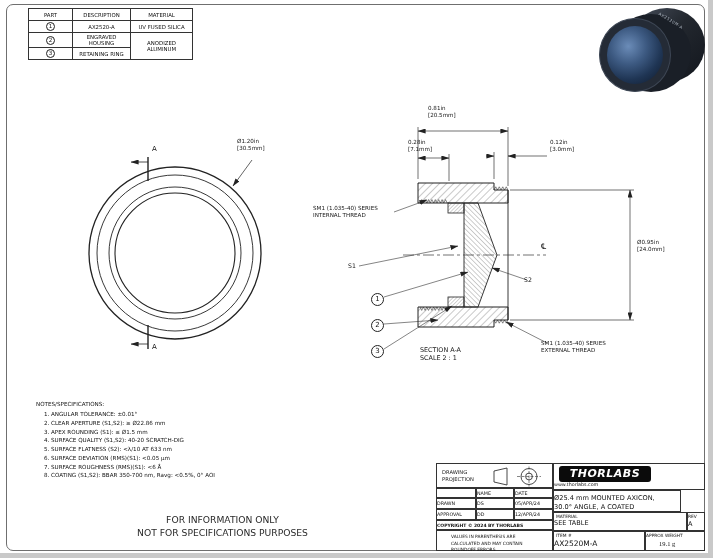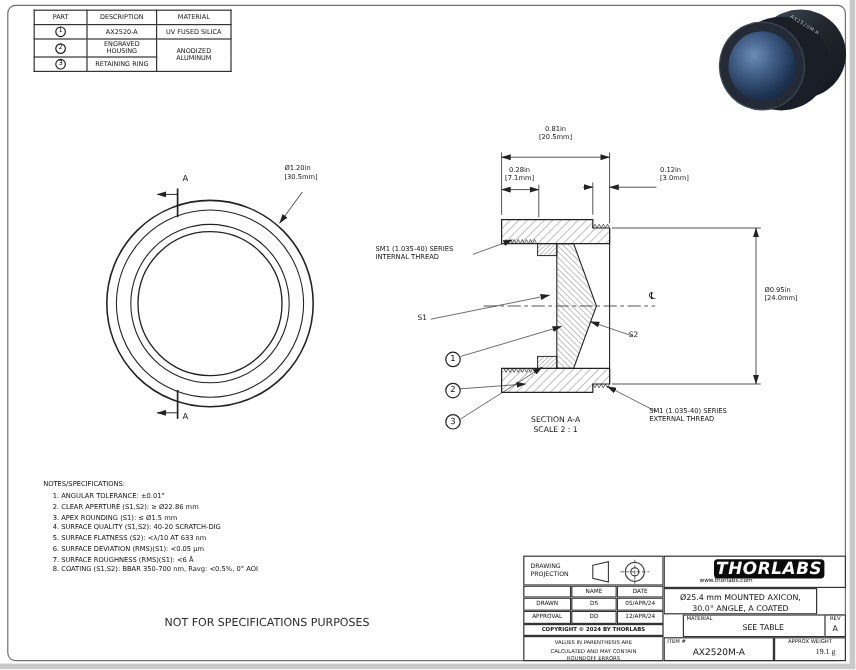--- a/index.html
+++ b/index.html
@@ -5,21 +5,21 @@
   * { margin:0; padding:0; box-sizing:border-box; }
   html,body { background:#ffffff; }
   body { font-family:"DejaVu Sans", sans-serif; }
   .stage { position:relative; width:713px; height:558px; background:#ffffff; overflow:hidden; }
   .frame { position:absolute; left:6px; top:4px; width:699px; height:547px;
            border:1.2px solid #6f6f6f; border-radius:7px; }
   .edge-r { position:absolute; left:708px; top:0; width:5px; height:558px; background:#c9c9c9; }
   .edge-b { position:absolute; left:0; top:553px; width:713px; height:5px; background:#c9c9c9; }
   svg.draw { position:absolute; left:0; top:0; }
   .lbl { position:absolute; font-size:5.6px; color:#151515; line-height:1.3; white-space:nowrap; }
-  .c { text-align:center; }
+  .c { }
   .balloon { position:absolute; width:13px; height:13px; border:1px solid #222; border-radius:50%;
              background:#fff; font-size:7px; line-height:11px; text-align:center; color:#111; }
   
   table.parts { position:absolute; left:28px; top:8px; border-collapse:collapse;
                 font-size:5.4px; color:#111; text-align:center; }
   .parts th, .parts td { border:1px solid #333; padding:1px 3px; font-weight:normal; }
   .parts th { height:12px; }
   .balloon-s { display:inline-block; width:9px; height:9px; border:1px solid #222;
                border-radius:50%; font-size:5.6px; line-height:7.5px; }
   
@@ -40,21 +40,21 @@
   .ph-lens { position:absolute; left:14px; top:18px; width:56px; height:58px; border-radius:50%;
              background:radial-gradient(circle at 38% 35%, #6b8cb8 0%, #3d5a82 35%, #1f3554 65%, #0e1828 100%); }
   .ph-eng  { position:absolute; left:64px; top:10px; transform:rotate(32deg);
              font-size:4px; color:#b6bec9; letter-spacing:0.5px; }
   
   .tb { position:absolute; left:436px; top:463px; width:269px; height:88px; color:#111; }
   .tc { position:absolute; border:1px solid #333; background:#fff; }
   .tiny { font-size:4.4px; }
   .logo-box { position:absolute; left:5px; top:2px; width:92px; height:16px; background:#0b0b0b;
               border-radius:3px; color:#fff; text-align:center; line-height:16px;
-              font-size:14px; font-weight:bold; font-style:italic; letter-spacing:0.5px;margin-left:36px; }
+              font-size:11px; font-weight:bold; font-style:italic; letter-spacing:0.5px; }
 </style>
 </head>
 <body>
 
 <div class="stage">
   <div class="frame"></div>
 
   <svg class="draw" width="713" height="558" viewBox="0 0 713 558">
     <defs>
       <marker id="arr" markerUnits="userSpaceOnUse" markerWidth="8" markerHeight="5" refX="7.6" refY="2.5" orient="auto-start-reverse">
@@ -204,20 +204,21 @@
       <li>APEX ROUNDING (S1): ≤ Ø1.5 mm</li>
       <li>SURFACE QUALITY (S1,S2): 40-20 SCRATCH-DIG</li>
       <li>SURFACE FLATNESS (S2): &lt;λ/10 AT 633 nm</li>
       <li>SURFACE DEVIATION (RMS)(S1): &lt;0.05 μm</li>
       <li>SURFACE ROUGHNESS (RMS)(S1): &lt;6 Å</li>
       <li>COATING (S1,S2): BBAR 350-700 nm, Ravg: &lt;0.5%, 0° AOI</li>
     </ol>
   </div>
 
   <div class="info">
+    <div>FOR INFORMATION ONLY</div>
     <div>NOT FOR SPECIFICATIONS PURPOSES</div>
   </div>
 
   <div class="tb">
 
     <div class="tc" style="left:0;top:0;width:117px;height:25px;">
       <div class="lbl" style="left:5px;top:5px;font-size:5.2px;position:absolute;">
         <div>DRAWING</div>
         <div>PROJECTION</div>
       </div>
@@ -243,21 +244,21 @@
     <div class="tc c tiny" style="left:0;top:67px;width:117px;height:21px;padding:3px 14px;line-height:1.5;white-space:normal;">VALUES IN PARENTHESIS ARE CALCULATED AND MAY CONTAIN ROUNDOFF ERRORS</div>
 
     <div class="tc" style="left:117px;top:0;width:152px;height:27px;">
       <div class="logo-box">THORLABS</div>
       <div class="c" style="position:absolute;left:0;top:18px;width:102px;font-size:4.8px;">www.thorlabs.com</div>
     </div>
     <div class="tc c" style="left:117px;top:27px;width:128px;height:22px;padding-top:3px;font-size:6.6px;line-height:1.35;">
       <div>Ø25.4 mm MOUNTED AXICON,</div>
       <div>30.0° ANGLE, A COATED</div>
     </div>
-    <div class="tc" style="left:133px;top:49px;width:134px;height:19px;">
+    <div class="tc" style="left:117px;top:49px;width:134px;height:19px;">
       <div class="tiny" style="position:absolute;left:2px;top:1px;">MATERIAL</div>
       <div class="c" style="position:absolute;left:0;top:6px;width:100%;font-size:6.5px;">SEE TABLE</div>
     </div>
     <div class="tc" style="left:251px;top:49px;width:18px;height:19px;">
       <div class="tiny c" style="position:absolute;left:0;top:1px;width:100%;">REV</div>
       <div class="c" style="position:absolute;left:0;top:7px;width:100%;font-size:6.5px;">A</div>
     </div>
     <div class="tc" style="left:117px;top:68px;width:92px;height:20px;">
       <div class="tiny" style="position:absolute;left:2px;top:1px;">ITEM #</div>
       <div class="c" style="position:absolute;left:0;top:7px;width:100%;font-size:7.5px;">AX2520M-A</div>

